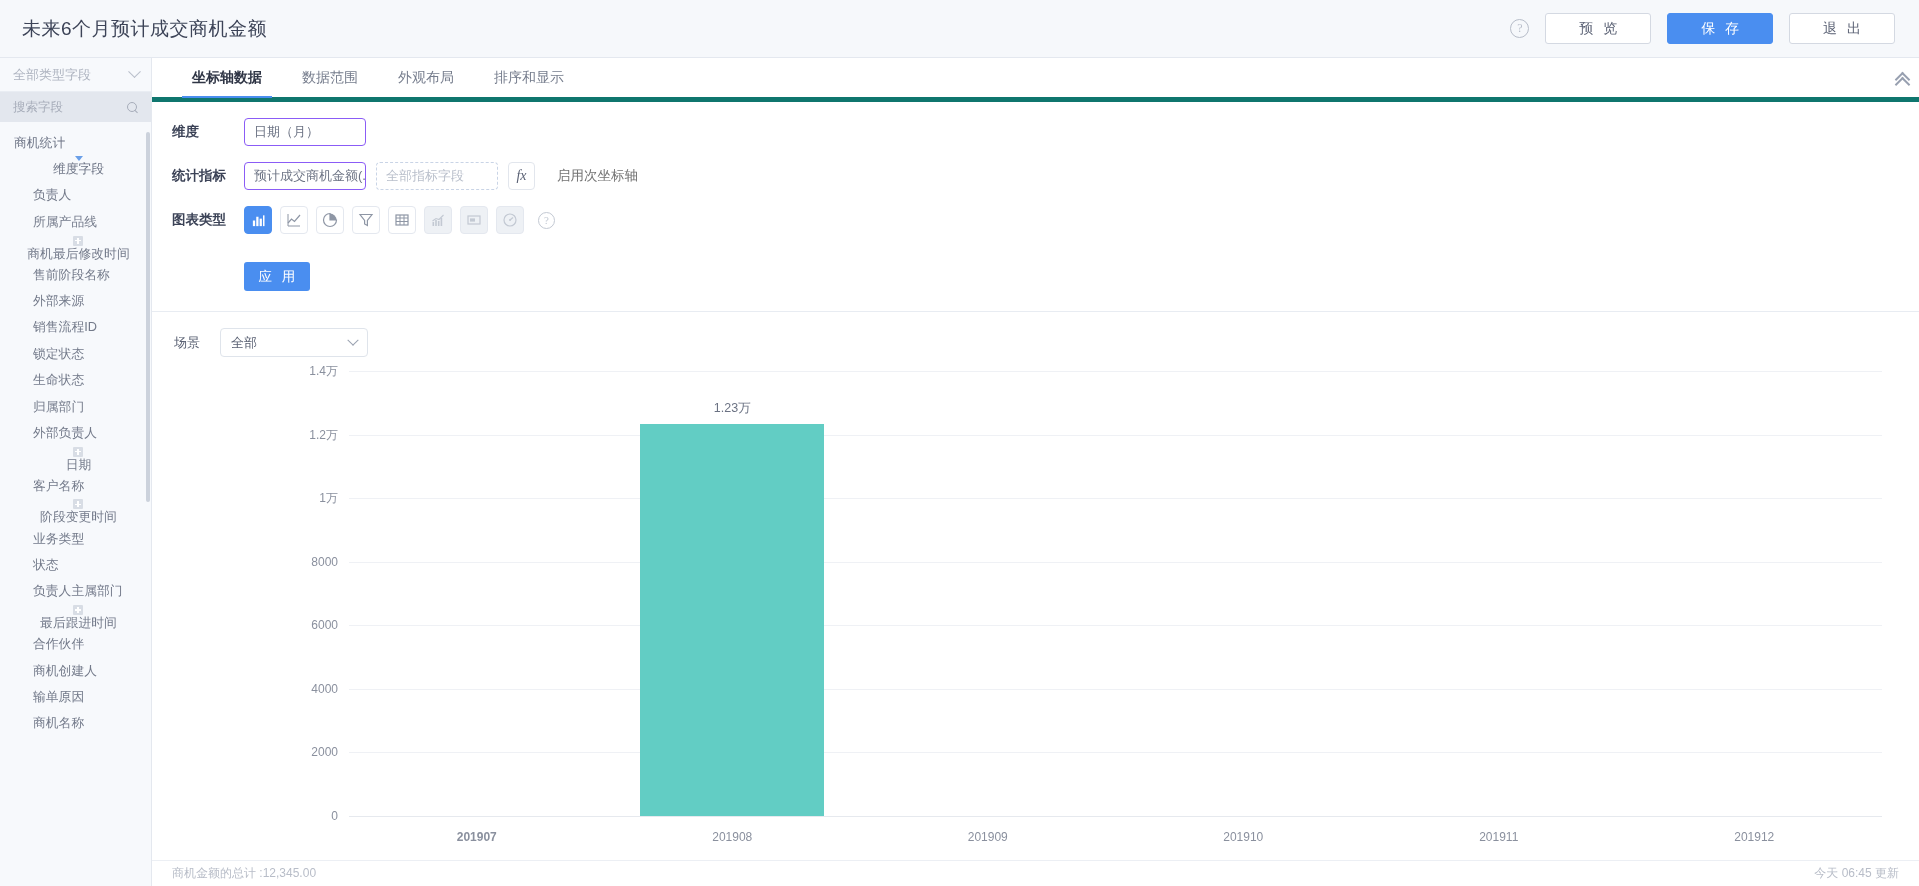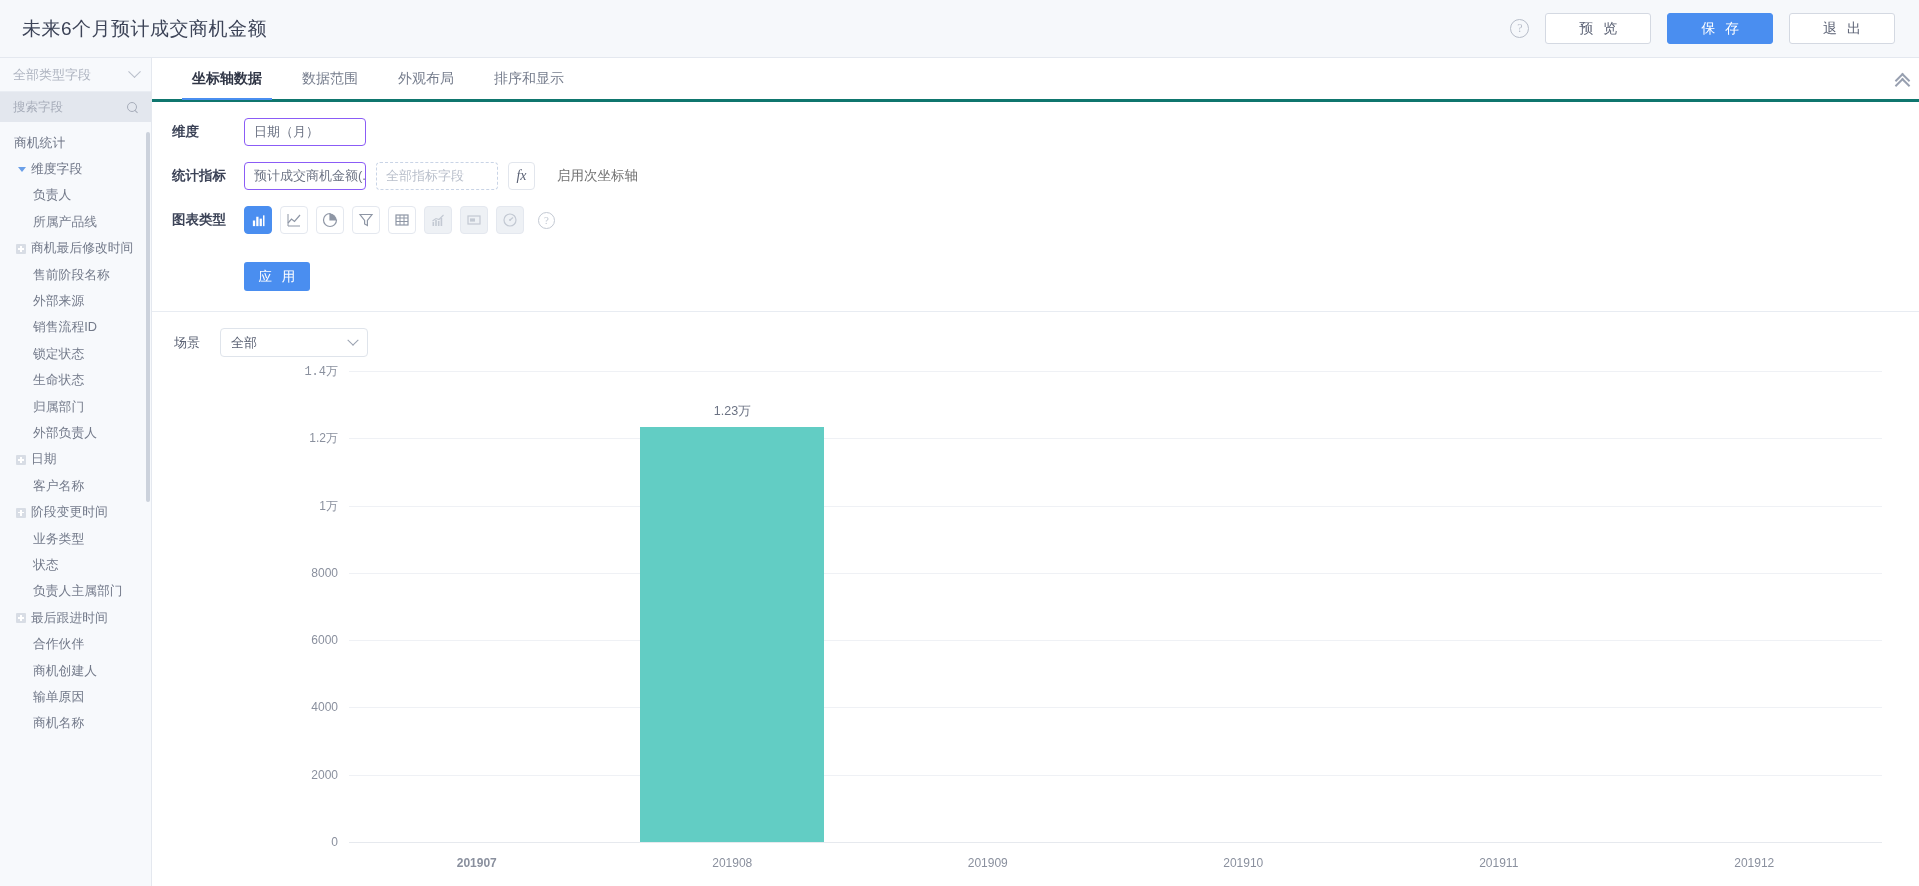--- a/index.html
+++ b/index.html
@@ -54,42 +54,42 @@
   }
   .mag { position: relative; width: 11px; height: 11px; }
   .mag::before { content:""; position:absolute; width:8px; height:8px; border:1.3px solid #a7adba; border-radius:50%; left:0; top:0;}
   .mag::after  { content:""; position:absolute; width:4px; height:1.3px; background:#a7adba; transform:rotate(45deg); left:7px; top:9px;}
   .sb-list { flex: 1; overflow: hidden; padding-top: 8px; position: relative; }
   .sb-item {
     height: 26.4px; display: flex; align-items: center; font-size: 12.8px;
     color: #737a8a; cursor: pointer; padding-left: 14px;
   }
   .sb-item.root { color: #6f7687; padding-left: 14px; }
-  .sb-item.has-toggle { padding-left: 12px; }
+  .sb-item.has-toggle { padding-left: 6px; flex-direction: column; }
   .sb-item .tri {
     width: 0; height: 0; margin-right: 5px; margin-left: 6px;
     border-left: 4.5px solid transparent; border-right: 4.5px solid transparent;
     border-top: 5px solid #6a9fe8;
   }
   .sb-item .plus {
     width: 10px; height: 10px; margin-right: 5px; margin-left: 4px; position: relative;
     background: #d8dde5; border-radius: 1px; flex: 0 0 10px;
   }
   .sb-item .plus::before { content:""; position:absolute; left:2px; top:4.2px; width:6px; height:1.6px; background:#fff;}
   .sb-item .plus::after  { content:""; position:absolute; left:4.2px; top:2px; width:1.6px; height:6px; background:#fff;}
   .sb-item .sp { width: 10px; margin-right: 5px; margin-left: 4px; flex: 0 0 10px; }
   .sb-scroll {
     position: absolute; right: 1.5px; top: 10px; width: 4px; height: 370px;
     background: #ccd2dc; border-radius: 2px;
   }
 
   
   .main { flex: 1; display: flex; flex-direction: column; background: #fff; min-width: 0; }
   .tabs-row {
-    height: 44px; border-bottom: 3px solid #0f766e; display: flex; align-items: stretch;
+    height: 44px; border-bottom: 5px solid #0f766e; display: flex; align-items: stretch;
     padding-left: 20px; padding-right: 2px; justify-content: space-between;
   }
   .tabs { display: flex; align-items: stretch; }
   .tab {
     font-size: 14px; color: #767d8d; padding: 0 20px; display: flex; align-items: center;
     cursor: pointer; position: relative;
   }
   .tab.active { color: #2f3545; font-weight: bold; }
   .tab.active::after {
     content: ""; position: absolute; left: 10px; right: 10px; bottom: -1px;
@@ -446,28 +446,32 @@
               <div class="ytick" style="top: 71.4286%;">4000</div>
               <div class="gridline" style="top: 57.1429%;"></div>
               <div class="ytick" style="top: 57.1429%;">6000</div>
               <div class="gridline" style="top: 42.8571%;"></div>
               <div class="ytick" style="top: 42.8571%;">8000</div>
               <div class="gridline" style="top: 28.5714%;"></div>
               <div class="ytick" style="top: 28.5714%;">1万</div>
               <div class="gridline" style="top: 14.2857%;"></div>
               <div class="ytick" style="top: 14.2857%;">1.2万</div>
               <div class="gridline" style="top: 0%;"></div>
-              <div class="ytick" style="top: 0%; font-family: Liberation Mono, monospace;">1.4万</div>
+              <div class="ytick" style="top: 0%;">1.4万</div>
               <div class="xtick" style="left: 8.33333%; font-weight: bold;">201907</div>
               <div class="xtick" style="left: 25%;">201908</div>
               <div class="bar" style="left: 19%; width: 12%; height: 88.1786%; background: rgb(98, 205, 196);"></div>
               <div class="bar-label" style="left: 25%; bottom: calc(88.1786% + 7px);">1.23万</div>
               <div class="xtick" style="left: 41.6667%;">201909</div>
               <div class="xtick" style="left: 58.3333%;">201910</div>
               <div class="xtick" style="left: 75%;">201911</div>
               <div class="xtick" style="left: 91.6667%;">201912</div>
             </div>
         </div>
       </div>
 
+      <div class="footer">
+        <span>商机金额的总计 :12,345.00</span>
+        <span>今天 06:45 更新</span>
+      </div>
     </div>
   </div>
 </div>
 
 </body></html>

